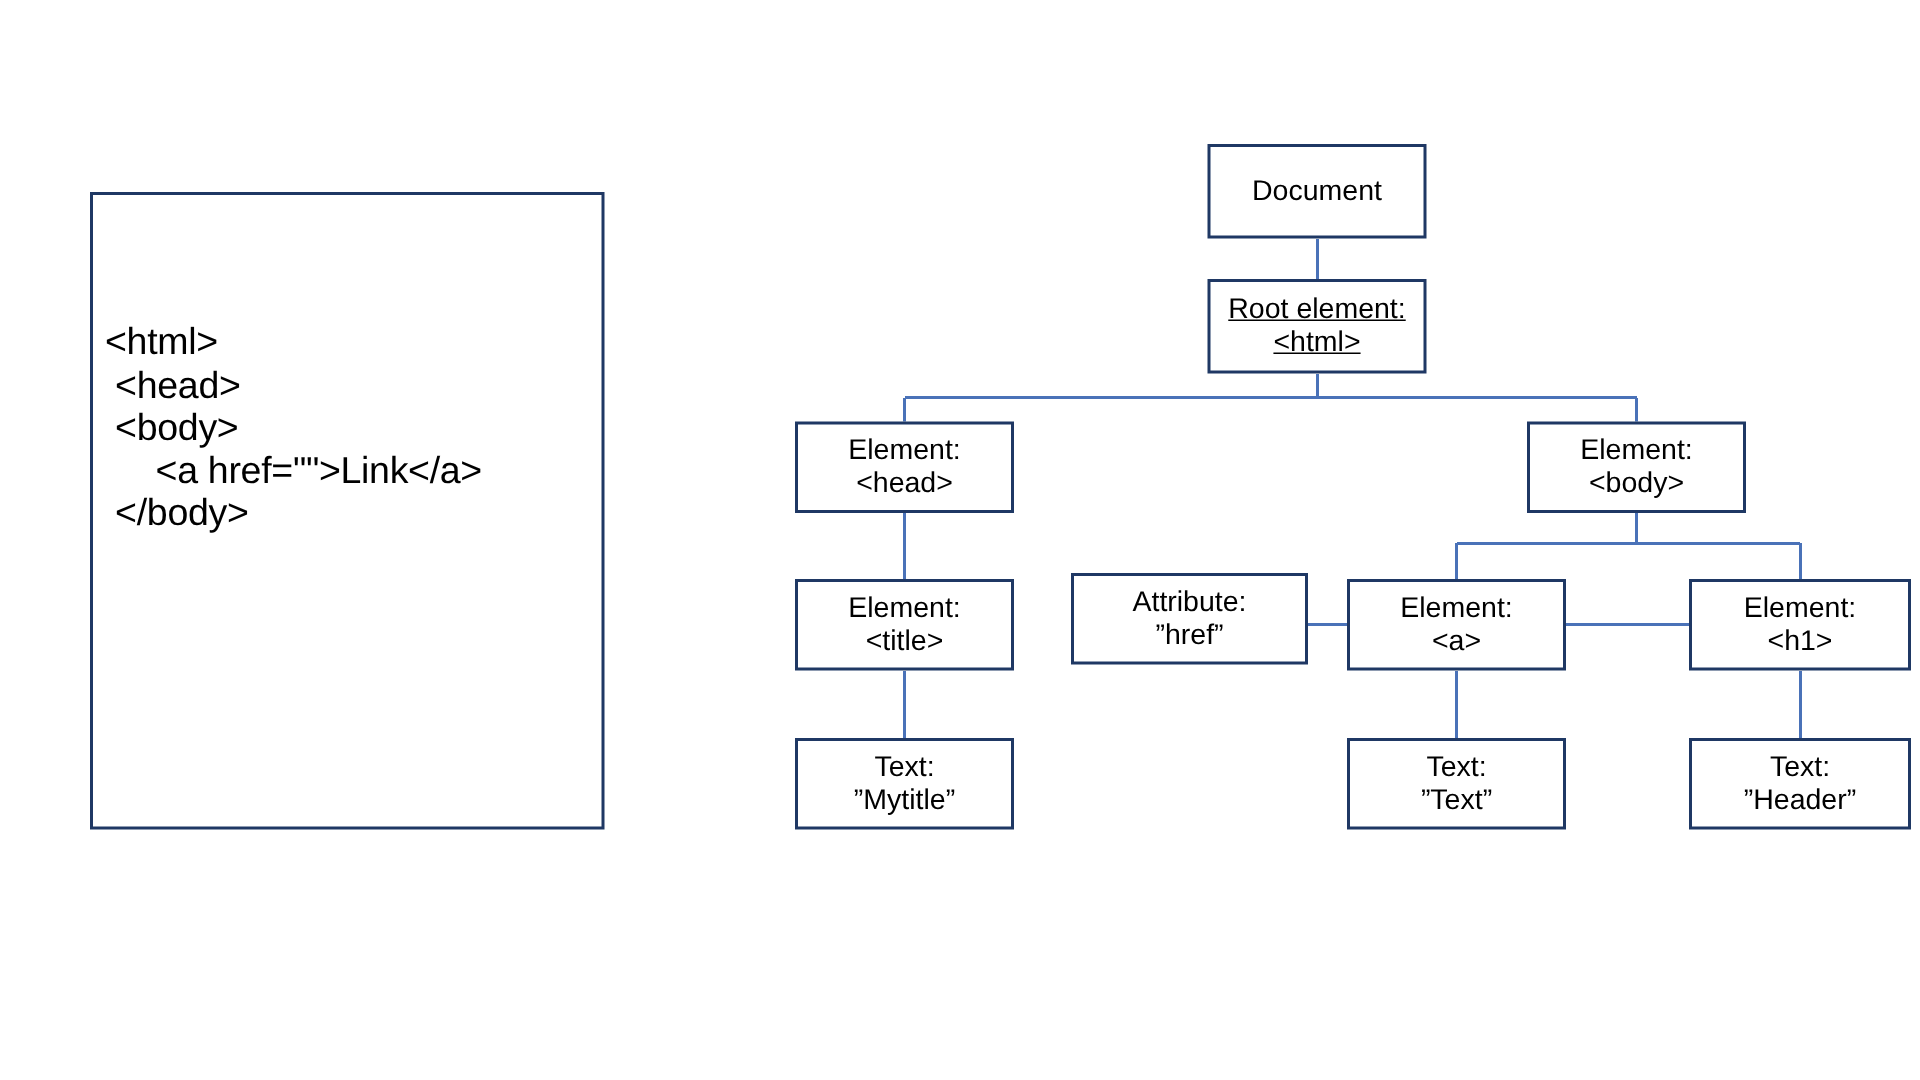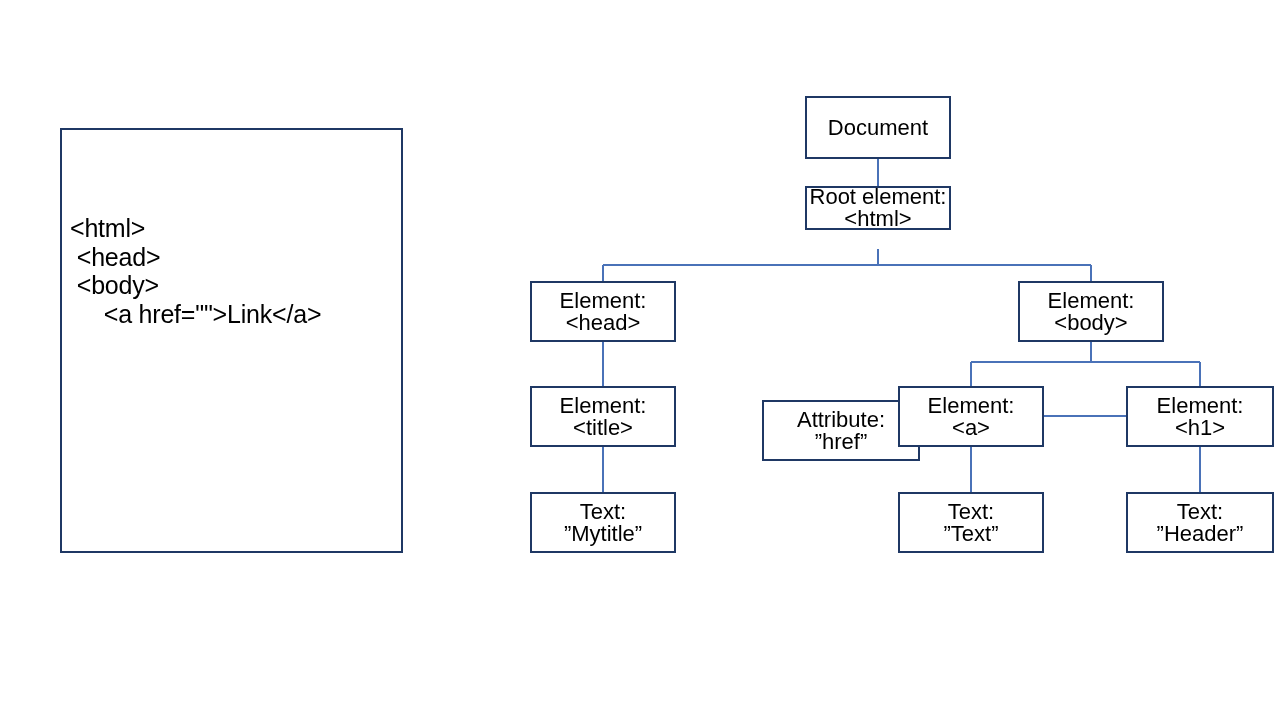--- a/index.html
+++ b/index.html
@@ -67,49 +67,50 @@
     background: #ffffff;
     box-sizing: border-box;
     display: flex;
     flex-direction: column;
     align-items: center;
     justify-content: center;
     z-index: 2;
   }
   .node .line {
     font-family: "Liberation Sans", sans-serif;
-    font-size: 22px;
+    font-size: 19px;
     line-height: 22px;
     color: #000000;
     white-space: nowrap;
     text-align: center;
   }
 
   
   #node-document      { left: 805px;  top:  96px; width: 146px; height: 63px; }
-  #node-root-html     { left: 805px;  top: 186px; width: 146px; height: 44px; }
+  #node-root-html     { left: 805px;  top: 186px; width: 146px; height: 63px; text-decoration: underline; }
   #node-element-head  { left: 530px;  top: 281px; width: 146px; height: 61px; }
   #node-element-body  { left: 1018px; top: 281px; width: 146px; height: 61px; }
   #node-element-title { left: 530px;  top: 386px; width: 146px; height: 61px; }
-  #node-attribute-href{ left: 714px;  top: 400px; width: 158px; height: 61px; margin-left: 48px; }
+  #node-attribute-href{ left: 714px;  top: 382px; width: 158px; height: 61px; }
   #node-element-a     { left: 898px;  top: 386px; width: 146px; height: 61px; }
   #node-element-h1    { left: 1126px; top: 386px; width: 148px; height: 61px; }
   #node-text-mytitle  { left: 530px;  top: 492px; width: 146px; height: 61px; }
   #node-text-link     { left: 898px;  top: 492px; width: 146px; height: 61px; }
   #node-text-header   { left: 1126px; top: 492px; width: 148px; height: 61px; }
 </style>
 </head>
 <body>
 
 <div id="code-panel">
   <ul id="code-listing">
     <li>&lt;html&gt;</li>
     <li> &lt;head&gt;</li>
     <li> &lt;body&gt;</li>
     <li>     &lt;a href=""&gt;Link&lt;/a&gt;</li>
+    <li> &lt;/body&gt;</li>
   </ul>
 </div>
 
 <div id="tree">
 
   <svg id="connector-layer" viewBox="0 0 1280 720" xmlns="http://www.w3.org/2000/svg">
     <g stroke="#4a72b8" stroke-width="2" fill="none" shape-rendering="crispEdges">
 
       <line x1="878" y1="159" x2="878" y2="186"></line>
 

